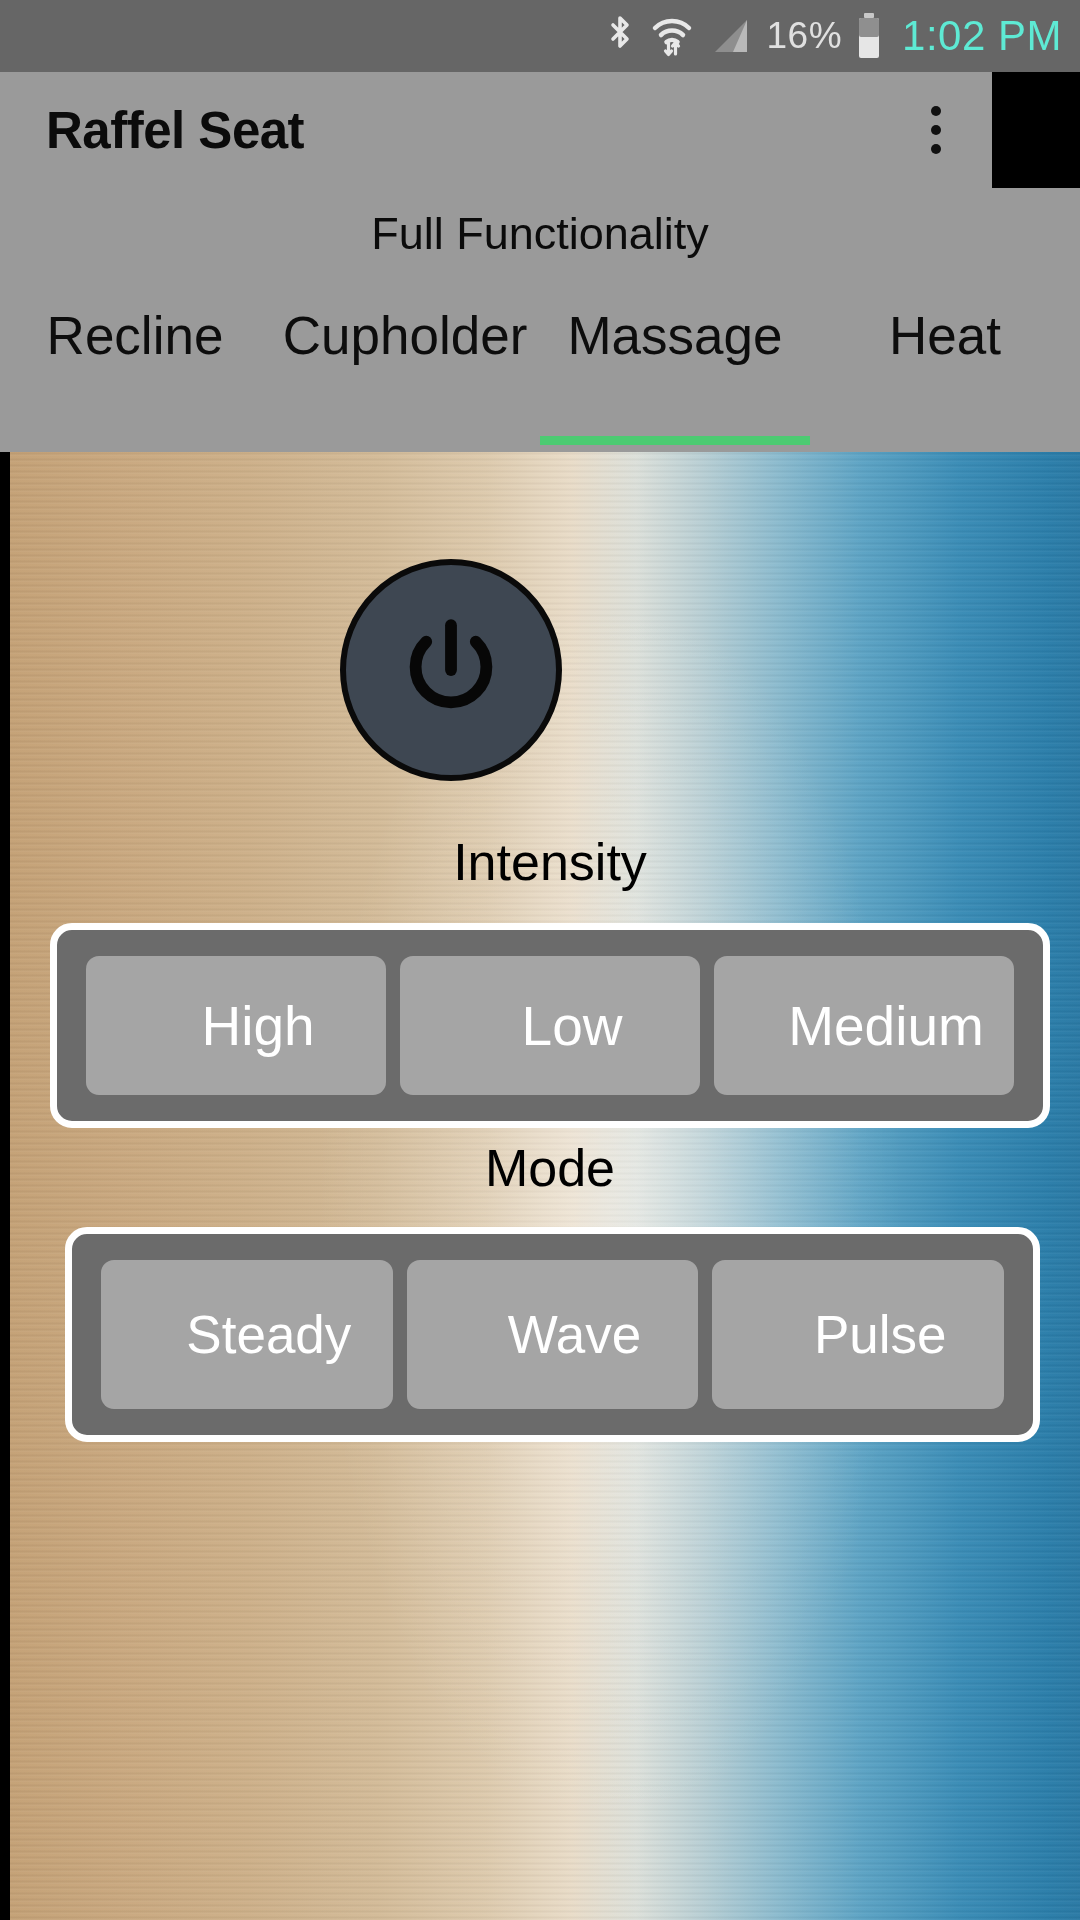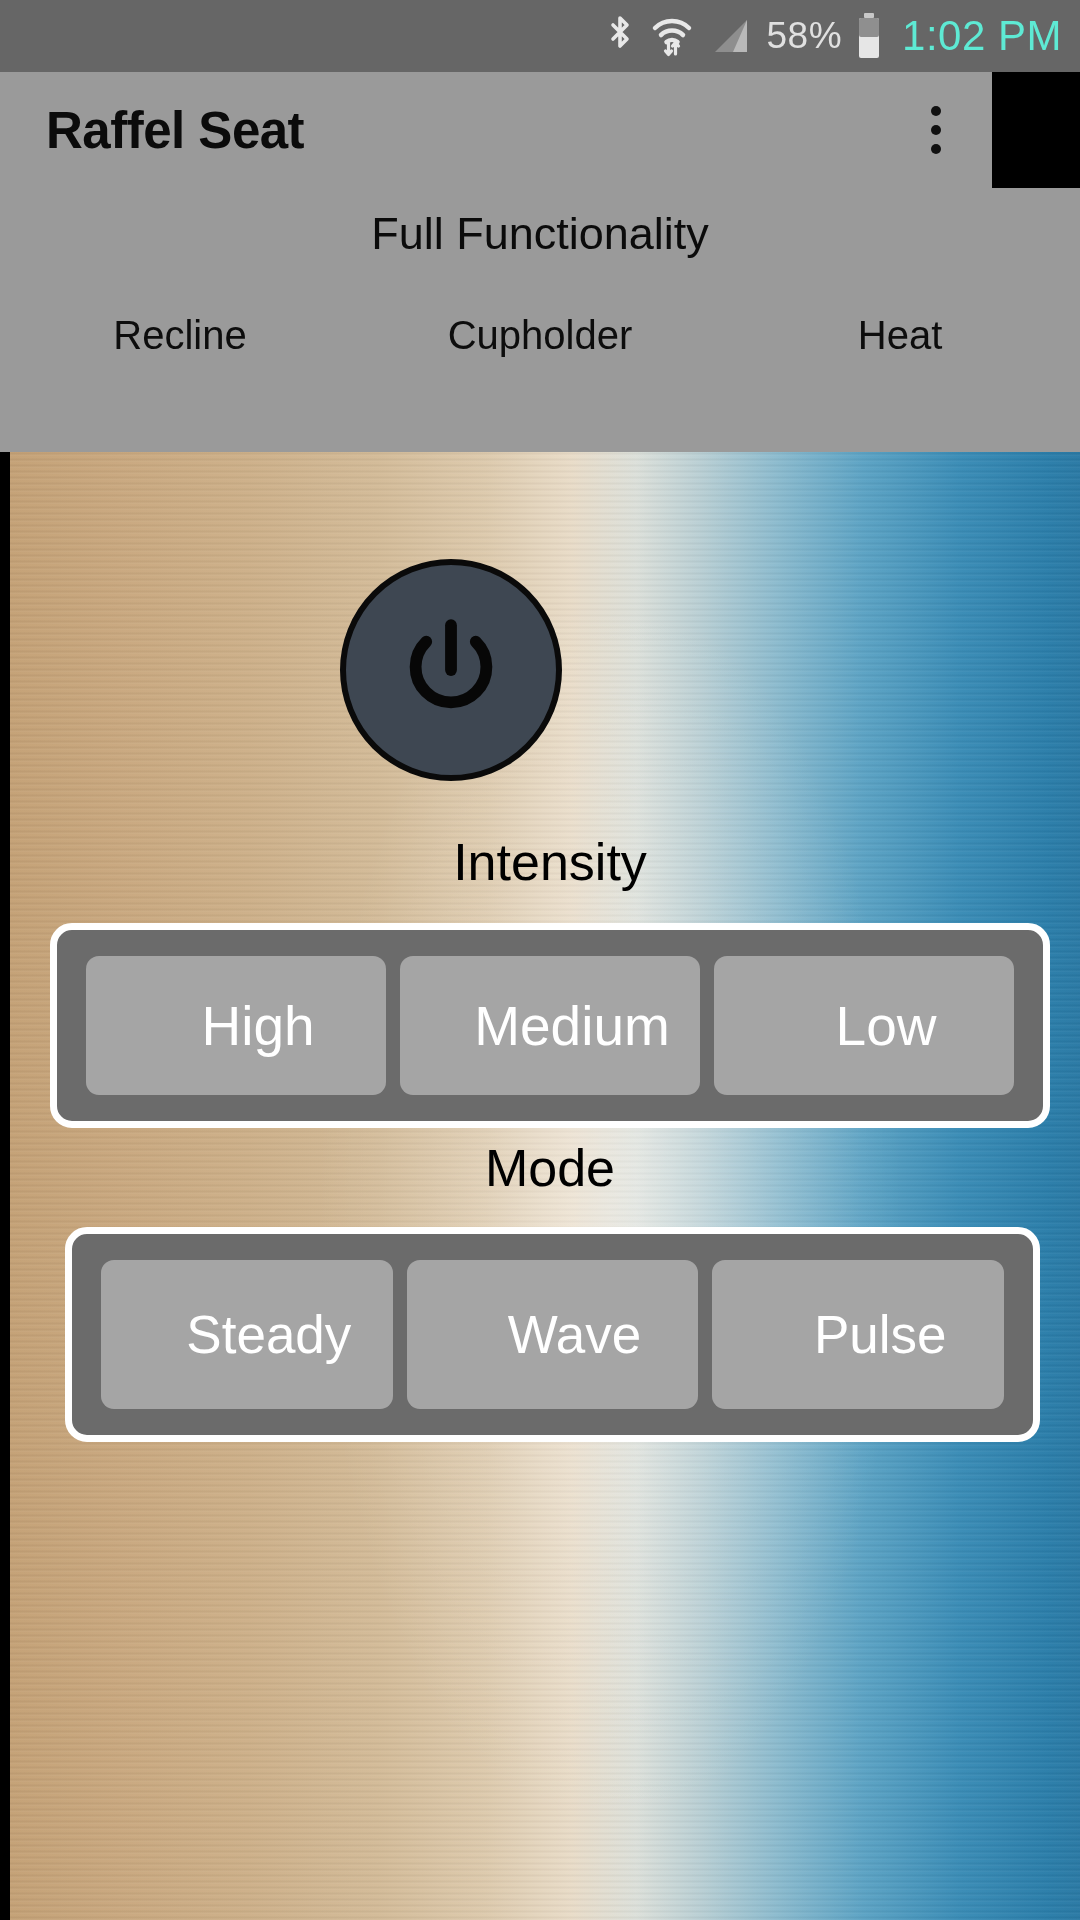--- a/index.html
+++ b/index.html
@@ -47,21 +47,21 @@
   
   #tab-bar{
     position:absolute; top:280px; left:0; width:1080px; height:172px;
     background:#9A9A9A; display:flex; align-items:flex-start;
   }
   .tab{
     flex:1; height:165px; position:relative;
     display:flex; align-items:center; justify-content:center;
     cursor:pointer;
   }
-  .tab-label{ font-size:40px; color:#0d0d0d; margin-bottom:55px; }
+  .tab-label{ font-size:53px; color:#0d0d0d; margin-bottom:55px; }
   .tab-indicator{
     position:absolute; bottom:0px; left:50%; transform:translateX(-50%);
     width:270px; height:9px; background:#4CCB72; display:none;
   }
   .tab.active .tab-indicator{ display:block; }
 
   
   #content{
     position:absolute; top:452px; left:0; width:1080px; height:1468px;
     overflow:hidden;
@@ -151,21 +151,21 @@
       </svg>
     </span>
 
     <span class="sb-icon">
       <svg width="44" height="44" viewBox="0 0 44 44">
         <path d="M38 6 L38 38 L6 38 Z" fill="#8e8e8e"></path>
         <path d="M38 6 L38 38 L24 38 Z" fill="#b9b9b9"></path>
       </svg>
     </span>
 
-    <span class="sb-text" id="battery-pct">58%</span>
+    <span class="sb-text" id="battery-pct">16%</span>
 
     <span class="sb-icon">
       <svg width="26" height="48" viewBox="0 0 26 48">
         <rect x="8" y="1" width="10" height="5" rx="1" fill="#c8c8c8"></rect>
         <rect x="3" y="6" width="20" height="40" rx="2" fill="#e6e6e6"></rect>
         <rect x="3" y="6" width="20" height="19" rx="2" fill="#8f8f8f"></rect>
       </svg>
     </span>
 
     <span class="sb-text" id="clock">1:02 PM</span>
@@ -186,20 +186,24 @@
 
   <div id="tab-bar">
     <div class="tab">
       <span class="tab-label">Recline</span>
 
     </div>
     <div class="tab">
       <span class="tab-label">Cupholder</span>
 
     </div>
+    <div class="tab active">
+      <span class="tab-label">Massage</span>
+      <span class="tab-indicator"></span>
+    </div>
     <div class="tab">
       <span class="tab-label">Heat</span>
 
     </div>
   </div>
 
   <div id="content">
     <div id="bg-gradient"></div>
     <div id="bg-texture"></div>
     <div id="bg-sheen"></div>
@@ -211,25 +215,25 @@
       </svg>
     </div>
 
     <div class="section-label" id="intensity-label">Intensity</div>
 
     <div class="group-frame" id="intensity-group">
       <div class="seg-button">
         <span>High</span>
       </div>
       <div class="seg-button">
+        <span>Low</span>
+      </div>
+      <div class="seg-button">
         <span>Medium</span>
       </div>
-      <div class="seg-button">
-        <span>Low</span>
-      </div>
     </div>
 
     <div class="section-label" id="mode-label">Mode</div>
 
     <div class="group-frame" id="mode-group">
       <div class="seg-button">
         <span>Steady</span>
       </div>
       <div class="seg-button">
         <span>Wave</span>

